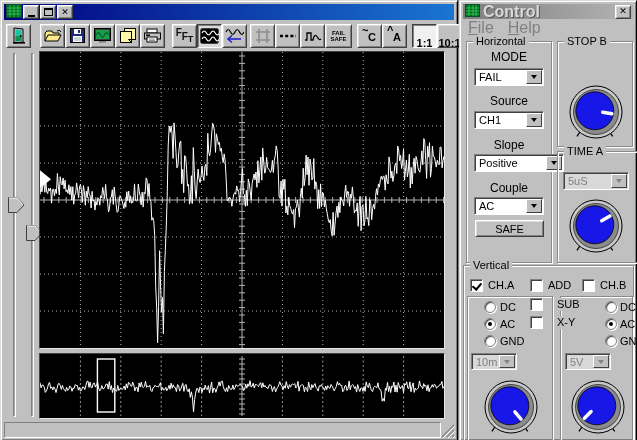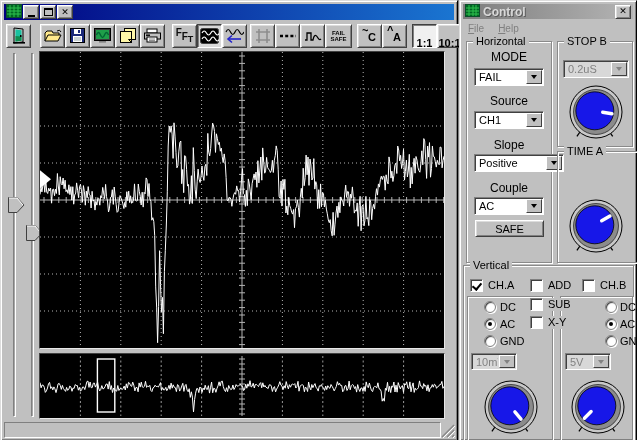--- a/index.html
+++ b/index.html
@@ -43,23 +43,23 @@
   #screen-main{left:38px;top:50px;width:406px;height:298px;}
   #screen-mini{left:38px;top:352px;width:406px;height:66px;}
 
   #statusbar{position:absolute;left:3px;top:421px;width:437px;height:16px;background:#c0c0c0;
              border:1px solid;border-color:#808080 #fff #fff #808080;}
   #grip{position:absolute;right:2px;top:423px;width:14px;height:14px;}
 
   
   #control-window{left:459px;top:0;width:178px;height:441px;}
   #control-window .titlebar{background:linear-gradient(90deg,#7d7d7d,#b4b4b4);height:15px;}
-  #control-window .ttl{color:#d9d9d9;text-shadow:1px 1px 0 #5a5a5a;font-size:12px;}
+  #control-window .ttl{color:#d9d9d9;text-shadow:1px 1px 0 #5a5a5a;font-size:16px;}
   #menubar{position:absolute;left:3px;top:19px;right:3px;height:16px;display:flex;align-items:center;gap:14px;padding-left:5px;}
-  .menu-item{color:#808080;font-size:10px;}
+  .menu-item{color:#808080;font-size:16px;}
   .menu-item::first-letter{text-decoration:underline;}
 
   .groupbox{position:absolute;border:1px solid #8a8a8a;box-shadow:1px 1px 0 #fff, inset 1px 1px 0 #fff;}
   .legend{position:absolute;top:-7px;left:6px;background:#c0c0c0;padding:0 3px;font-size:11px;line-height:12px;white-space:nowrap;}
 
   .ctl-label{position:absolute;width:100%;text-align:center;font-size:12px;}
   .combo{position:absolute;height:18px;background:#fff;border:1px solid;border-color:#808080 #fff #fff #808080;
          box-shadow:inset 1px 1px 0 #404040;display:flex;align-items:center;}
   .combo .cval{flex:1;padding-left:4px;font-size:11px;white-space:nowrap;overflow:hidden;}
   .combo .cbtn{width:16px;align-self:stretch;margin:1px;background:#c0c0c0;border:1px solid;border-color:#fff #404040 #404040 #fff;
@@ -77,21 +77,21 @@
       box-shadow:inset 1px 1px 0 #404040;}
   .cb.on::after{content:"";position:absolute;left:3px;top:1px;width:4px;height:7px;
       border-right:2px solid #000;border-bottom:2px solid #000;transform:rotate(40deg);}
   .rb{position:absolute;width:12px;height:12px;border-radius:50%;background:#fff;
       border:1px solid #808080;box-shadow:inset 1px 1px 1px #404040, 1px 1px 0 #fff;}
   .rb.on::after{content:"";position:absolute;left:3px;top:3px;width:4px;height:4px;border-radius:50%;background:#000;}
   .lab{position:absolute;font-size:11px;white-space:nowrap;line-height:13px;}
 
   .subpanel{position:absolute;border:1px solid #8a8a8a;box-shadow:1px 1px 0 #fff, inset 1px 1px 0 #fff;}
   .midcol{position:absolute;z-index:2;}
-  .midcol .lab{background:#c0c0c0;padding-right:2px;}
+  .midcol .lab{background:#c0c0c0;padding-right:2px;margin-left:9px;}
 </style>
 </head>
 <body>
 
 <div id="stage">
 
   <div class="window" id="main-window">
 
     <div class="titlebar">
       <span>
@@ -463,38 +463,38 @@
         <span class="cval">AC</span>
           <span class="cbtn">
             <i class="arrow-dn"></i>
           </span>
       </div>
       <div class="btn95 raised" style="left:8px;top:178px;width:69px;height:17px;">SAFE</div>
     </div>
 
     <div class="groupbox" style="left:97px;top:40px;width:76px;height:106px;">
       <span class="legend">STOP B</span>
-      <div class="combo dis" style="left:5px;top:18px;width:66px;">
-        <span class="cval">0.2uS</span>
-          <span class="cbtn">
-            <i class="arrow-dn"></i>
-          </span>
-      </div>
       <div class="knob" style="left:6px;top:38px;"><svg width="64" height="64" viewBox="0 0 64 64">
             <line x1="44.6" y1="50.5" x2="48.7" y2="56.4" stroke="#000" stroke-width="1.3"></line>
             <line x1="17.0" y1="50.5" x2="12.9" y2="56.4" stroke="#000" stroke-width="1.3"></line>
     <circle cx="32" cy="32" r="26" fill="#c8c8c8" stroke="#000" stroke-width="1"></circle>
     <circle cx="32" cy="32" r="22.5" fill="#8b8b8b" stroke="#000" stroke-width="0.6"></circle>
     <circle cx="30.8" cy="30.8" r="19" fill="#1717e8" stroke="#000" stroke-width="0.8"></circle>
     <line x1="38.7" y1="32.2" x2="48.0" y2="33.8" stroke="#fff" stroke-width="3.4" stroke-linecap="round"></line>
           </svg></div>
     </div>
 
     <div class="groupbox" style="left:97px;top:150px;width:100px;height:112px;">
       <span class="legend">TIME A</span>
+      <div class="combo dis" style="left:5px;top:20px;width:66px;">
+        <span class="cval">5uS</span>
+          <span class="cbtn">
+            <i class="arrow-dn"></i>
+          </span>
+      </div>
       <div class="knob" style="left:6px;top:42px;"><svg width="64" height="64" viewBox="0 0 64 64">
             <line x1="44.6" y1="50.5" x2="48.7" y2="56.4" stroke="#000" stroke-width="1.3"></line>
             <line x1="17.0" y1="50.5" x2="12.9" y2="56.4" stroke="#000" stroke-width="1.3"></line>
     <circle cx="32" cy="32" r="26" fill="#c8c8c8" stroke="#000" stroke-width="1"></circle>
     <circle cx="32" cy="32" r="22.5" fill="#8b8b8b" stroke="#000" stroke-width="0.6"></circle>
     <circle cx="30.8" cy="30.8" r="19" fill="#1717e8" stroke="#000" stroke-width="0.8"></circle>
     <line x1="37.7" y1="26.8" x2="46.0" y2="22.0" stroke="#fff" stroke-width="3.4" stroke-linecap="round"></line>
           </svg></div>
     </div>
 

